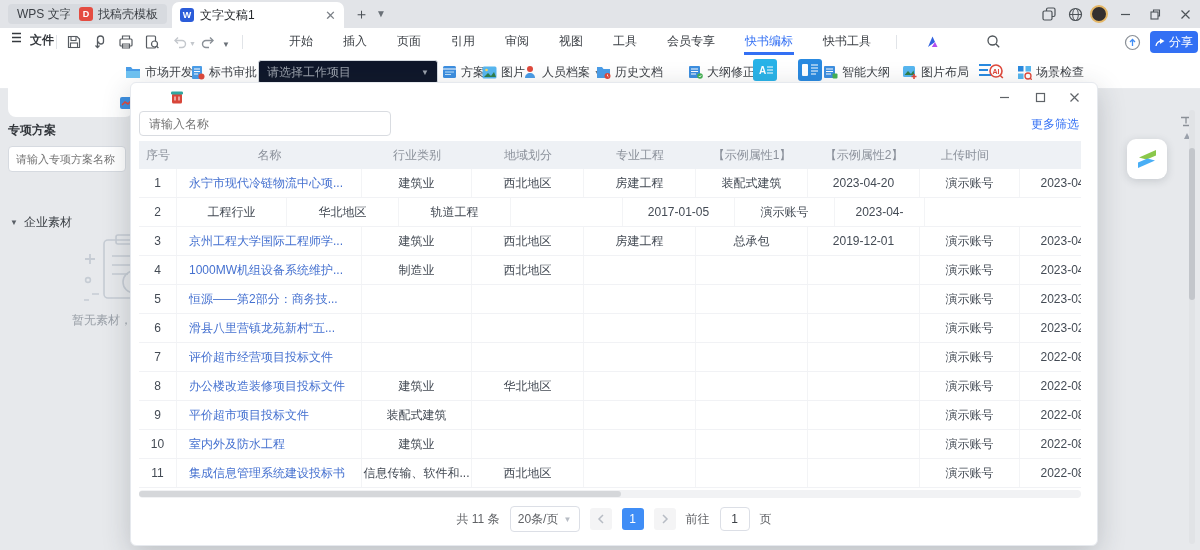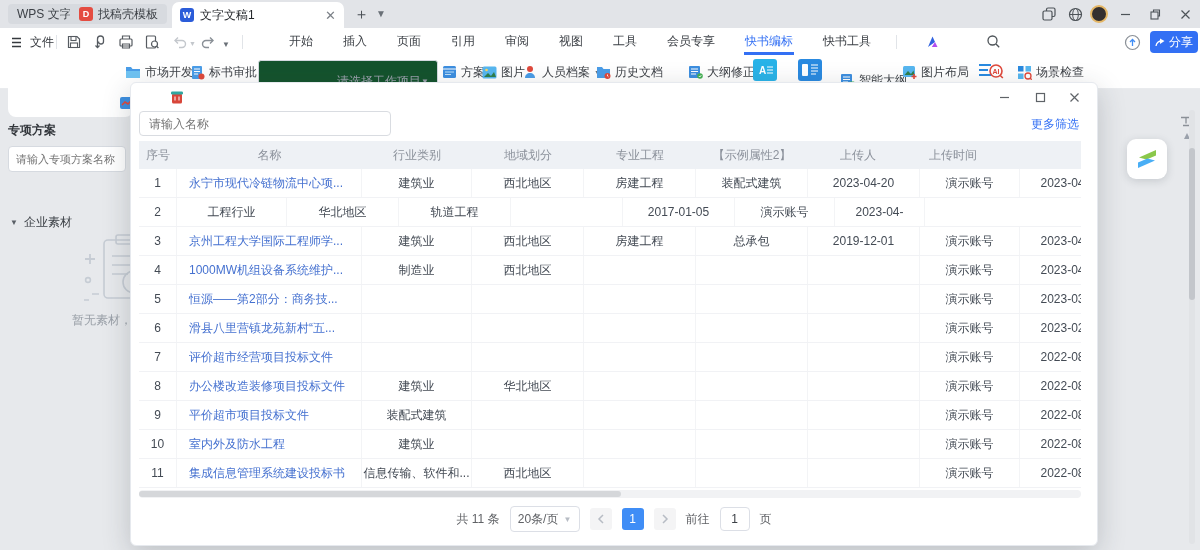--- a/index.html
+++ b/index.html
@@ -13,34 +13,34 @@
   .tabdoc{position:absolute;left:172px;top:2px;width:172px;height:26px;background:#fff;
     border-radius:7px 7px 0 0;display:flex;align-items:center;gap:6px;padding:0 8px;
     font-size:12px;color:#24272b;box-sizing:border-box;}
   .tabdoc .close{margin-left:auto;color:#7b8087;font-size:13px;cursor:pointer;}
   .sqicon{width:14px;height:14px;border-radius:3px;display:inline-flex;align-items:center;
     justify-content:center;color:#fff;font-size:9px;font-weight:bold;flex:0 0 auto;}
   .tabplus{position:absolute;top:5px;font-size:15px;color:#4a4f55;}
   .wctl{position:absolute;top:0;height:28px;width:26px;display:flex;align-items:center;justify-content:center;}
   
   .menubar{left:0;top:28px;width:1200px;height:28px;background:#fff;}
-  .filebtn{position:absolute;left:8px;top:4px;height:20px;display:flex;align-items:center;gap:5px;
-    font-size:12px;color:#35393e;padding:0 4px;}
+  .filebtn{position:absolute;left:8px;top:4px;height:20px;display:flex;gap:5px;
+    font-size:12px;color:#35393e;padding:0 4px;font-weight:bold;}
   .qicon{position:absolute;top:6px;width:16px;height:16px;}
   .vdiv{position:absolute;width:1px;background:#e1e4e8;}
   .menus{position:absolute;left:288px;top:0;height:28px;display:flex;align-items:center;gap:28px;}
   .mitem{font-size:12px;color:#3c4046;white-space:nowrap;padding:4px 1px 5px;}
   .mitem.active{color:#3370f4;border-bottom:3px solid #3370f4;padding-bottom:2px;}
   .sharebtn{position:absolute;left:1150px;top:31px;width:48px;height:22px;background:#3370f4;border-radius:4px;
     color:#fff;font-size:12px;display:flex;align-items:center;justify-content:center;gap:3px;}
   
   .ribbon{left:0;top:56px;width:1200px;height:32px;background:#fff;border-bottom:1px solid #e9ebee;}
   .rbtn{position:absolute;top:6px;height:20px;display:flex;align-items:center;gap:4px;font-size:12px;color:#3f4348;white-space:nowrap;}
   .rsel{position:absolute;left:258px;top:4px;width:162px;height:22px;border:1px solid #d4d9df;border-radius:3px;
-    background:#14532d;display:flex;align-items:center;font-size:12px;color:#9aa1ab;padding:9px 8px;justify-content:flex-end;}
+    background:#0f172a;display:flex;align-items:center;font-size:12px;color:#9aa1ab;padding:0 8px;justify-content:space-between;}
   .ribcard{left:8px;top:87px;width:125px;height:30px;background:#fff;border-radius:0 0 8px 8px;}
   
   .sb-title{left:8px;top:122px;font-size:12px;color:#33373c;font-weight:bold;}
   .sb-input{left:8px;top:146px;width:118px;height:26px;border:1px solid #d6dae0;border-radius:4px;background:#fff;
     font-size:11px;color:#b0b6bf;box-sizing:border-box;padding:0 7px;font-family:inherit;}
   .sb-group{left:10px;top:214px;font-size:12px;color:#3c4046;display:flex;gap:6px;align-items:center;}
   .sb-empty{left:72px;top:312px;font-size:12px;color:#9aa0a8;white-space:nowrap;}
   
   .dialog{left:130px;top:82px;width:966px;height:462px;background:#fff;border:1px solid #e6e9ee;border-radius:6px;
     box-shadow:0 8px 28px rgba(40,48,60,.22);z-index:10;}
@@ -288,21 +288,21 @@
           <path d="M14 8h6M14 11h6M14 14h6" stroke="#fff" stroke-width="1.2"></path>
         </svg>
     </div>
     <div class="rbtn" style="left:798px;top:4px;">
       <svg width="24" height="22" viewBox="0 0 24 22">
           <rect x="0" y="0" width="24" height="22" rx="3" fill="#2a8ae0"></rect>
           <rect x="4" y="5" width="6" height="12" rx="1" fill="#fff"></rect>
           <path d="M13 6h7M13 9h7M13 12h7M13 15h5" stroke="#fff" stroke-width="1.2"></path>
         </svg>
     </div>
-    <div class="rbtn" style="left:840px;margin-top:8px;">
+    <div class="rbtn" style="left:823px;">
       <svg width="15" height="14" viewBox="0 0 15 14">
           <rect x="1" y="1" width="11" height="12" rx="1" fill="#3d8fe0"></rect>
           <path d="M3 4h7M3 6.5h7M3 9h5" stroke="#fff" stroke-width="1"></path>
           <rect x="9.5" y="8.5" width="5" height="5" rx="1" fill="#45b154"></rect>
         </svg>
       <span>智能大纲</span>
     </div>
     <div class="rbtn" style="left:902px;">
       <svg width="15" height="14" viewBox="0 0 15 14">
           <rect x="1" y="1" width="12" height="11" rx="1.5" fill="#57b7f0"></rect>
@@ -408,22 +408,22 @@
     <input class="dlg-search" placeholder="请输入名称" style="">
     <div class="morefilter">更多筛选</div>
 
     <div class="table-clip">
       <div class="thead">
           <div class="th" style="width: 38px;">序号</div>
           <div class="th" style="width: 185px;">名称</div>
           <div class="th" style="width: 110px;">行业类别</div>
           <div class="th" style="width: 112px;">地域划分</div>
           <div class="th" style="width: 112px;">专业工程</div>
+          <div class="th" style="width: 112px;">【示例属性1】</div>
           <div class="th" style="width: 112px;">【示例属性2】</div>
-          <div class="th" style="width: 100px;">上传人</div>
           <div class="th" style="width: 90px;">上传时间</div>
         </div>
       <div>
           <div class="tr">
             <div class="td c0" style="width: 38px;">1</div>
             <div class="td c1" style="width: 185px;">永宁市现代冷链物流中心项...</div>
             <div class="td c2" style="width: 110px;">建筑业</div>
             <div class="td c3" style="width: 112px;">西北地区</div>
             <div class="td c4" style="width: 112px;">房建工程</div>
             <div class="td c5" style="width: 112px;">装配式建筑</div>

